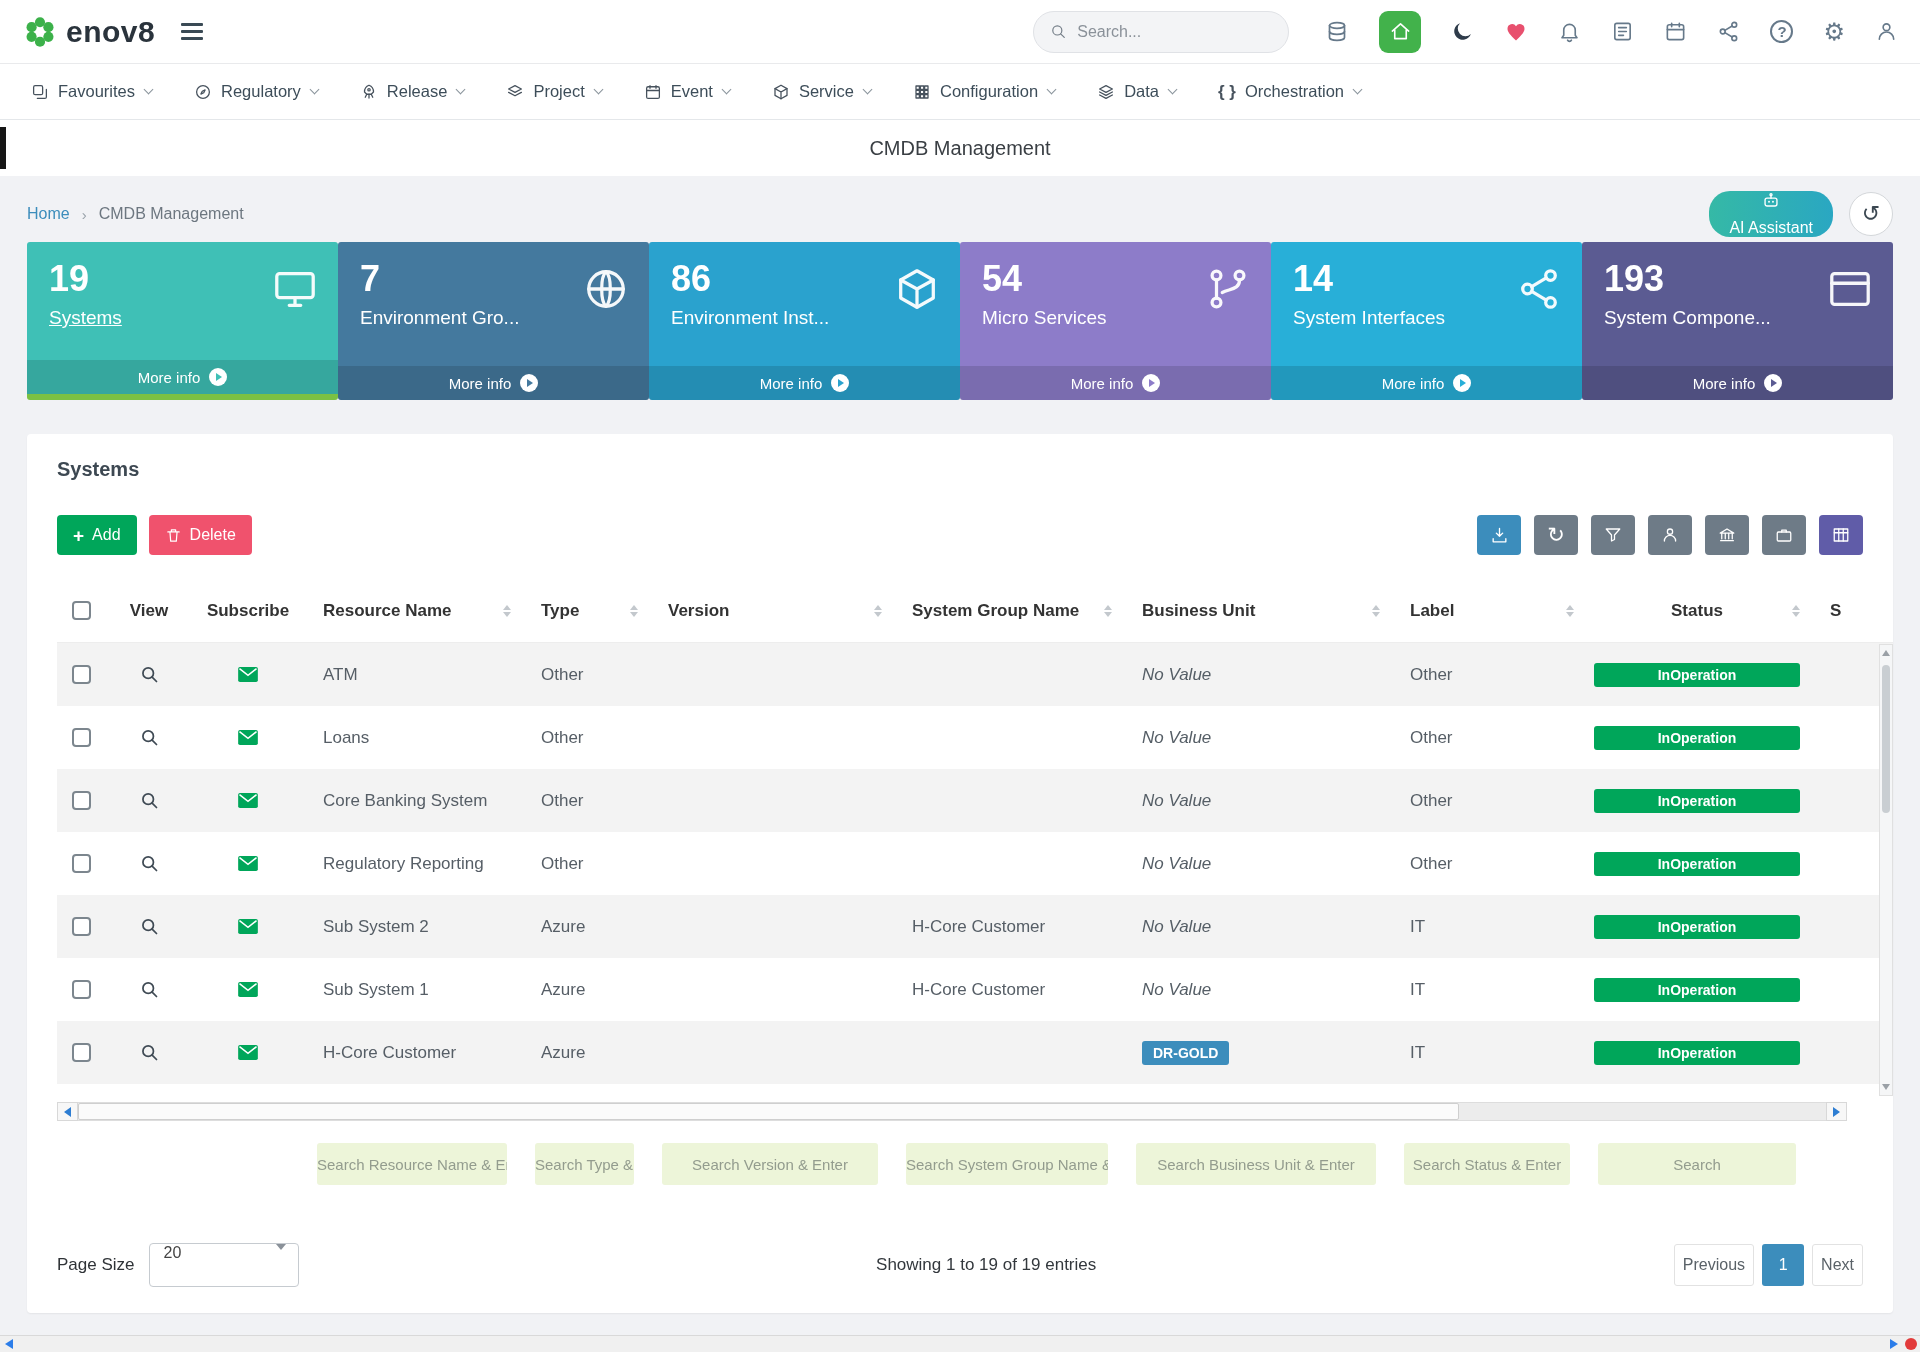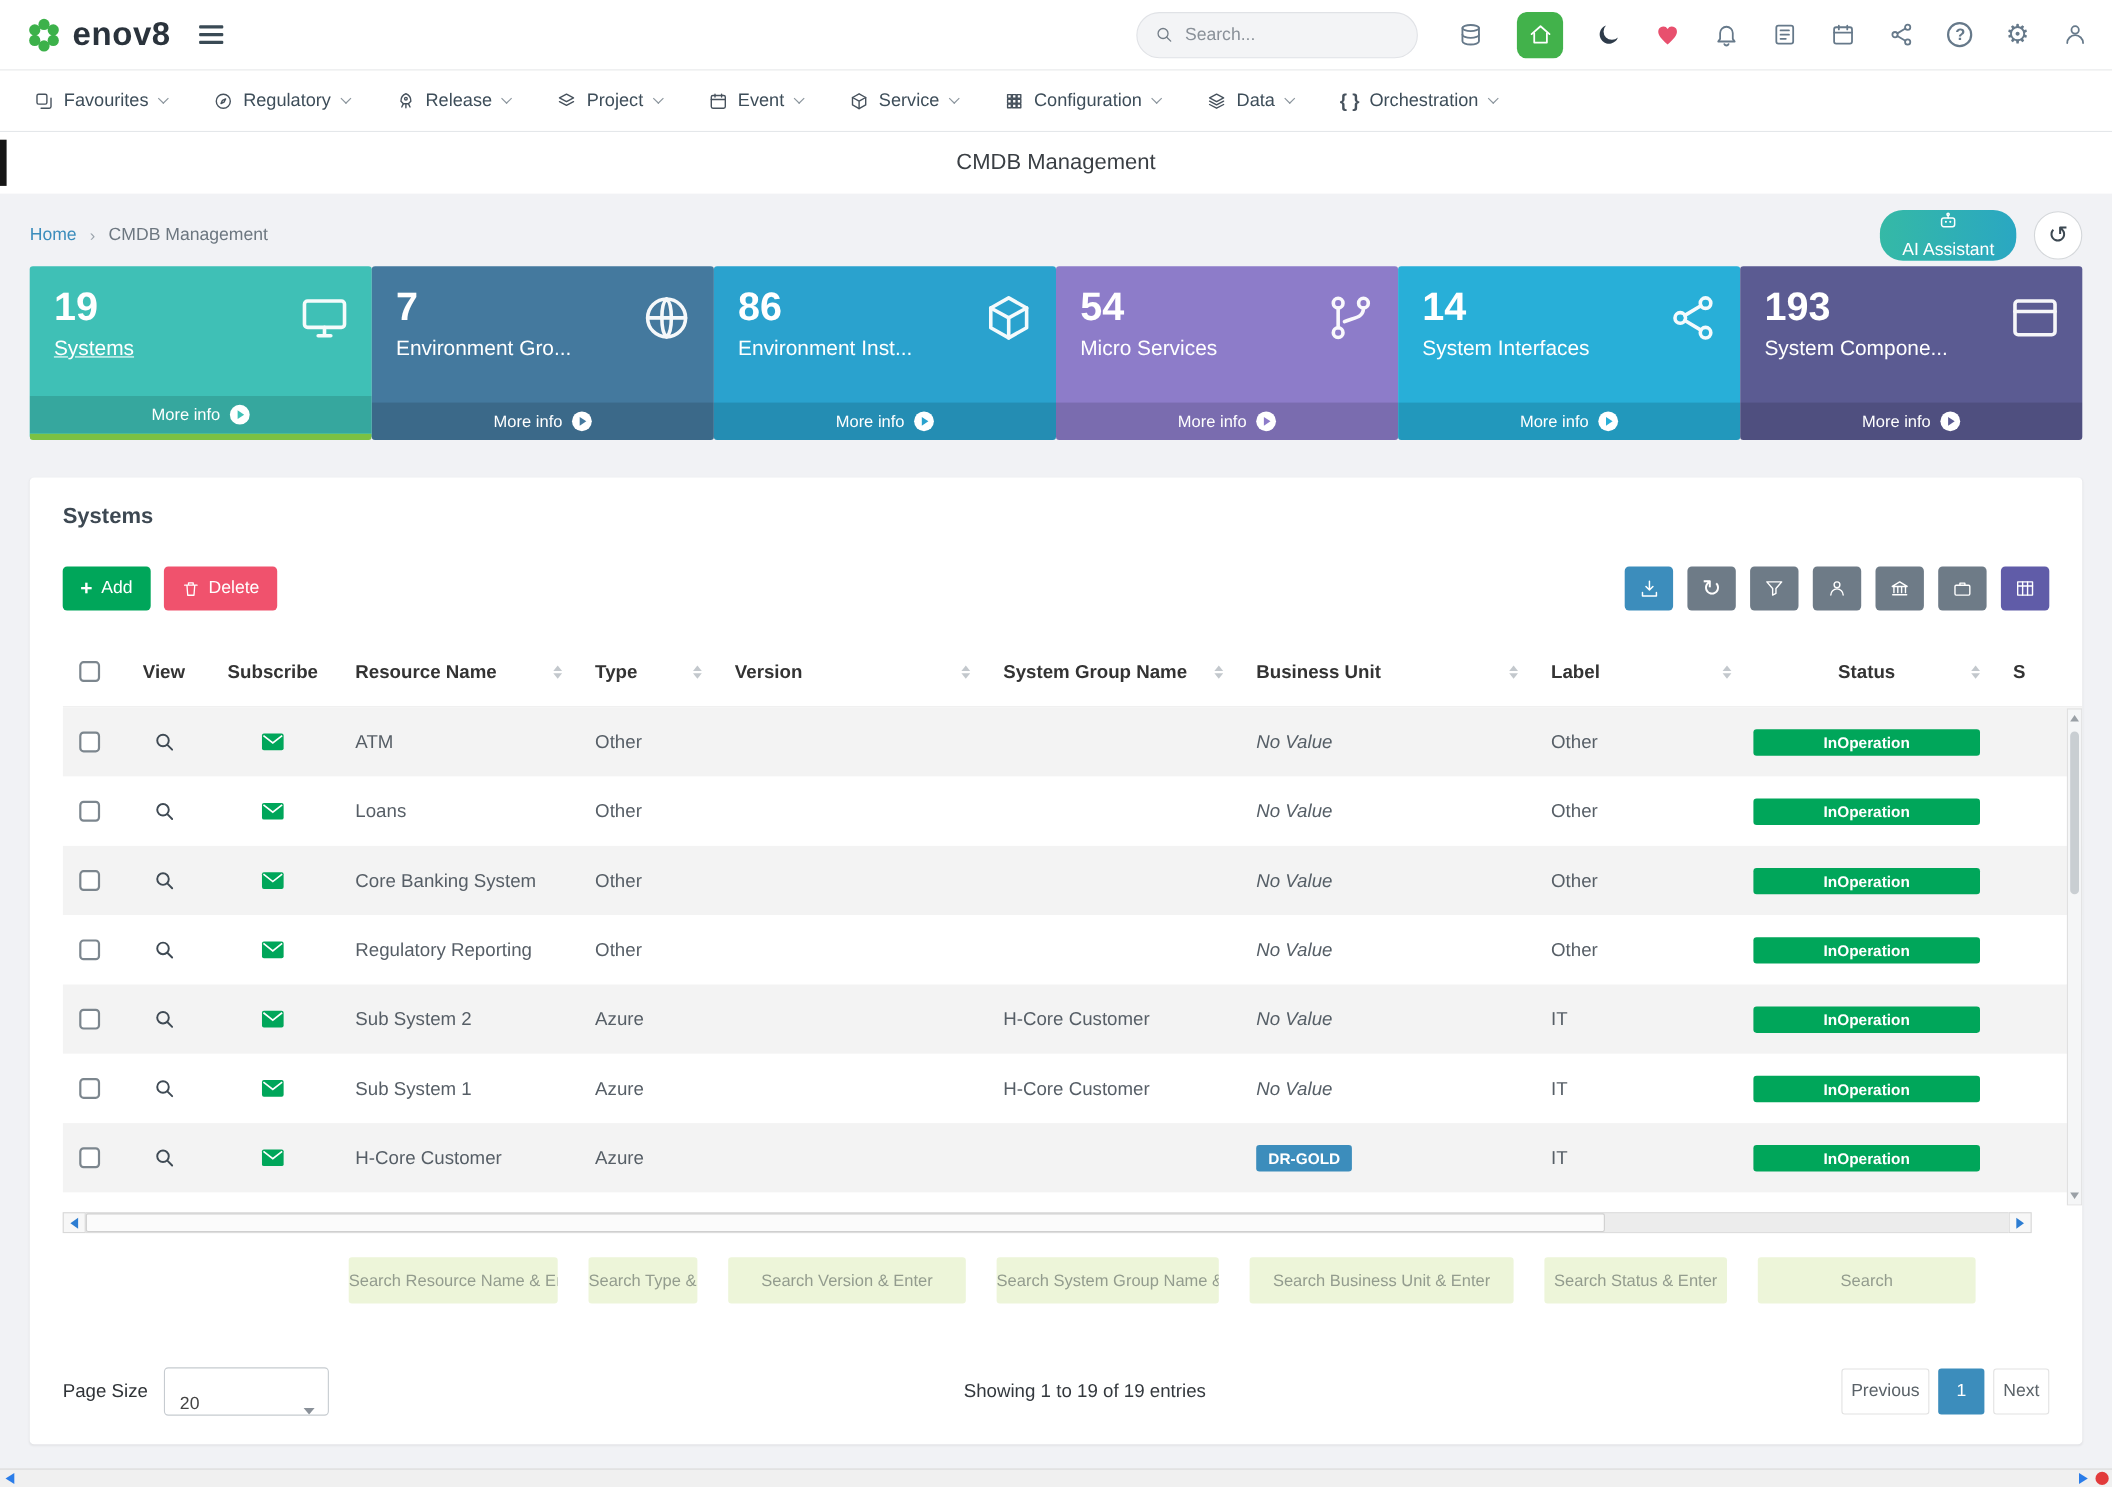--- a/index.html
+++ b/index.html
@@ -149,21 +149,21 @@
   .filter-row { margin-top:22px; }
   .fcell { display:flex; align-items:center; justify-content:center; }
   .finput { height:42px; width:calc(100% - 28px); background:#edf5d9; border:0; border-radius:3px;
     text-align:center; font-size:15px; color:#6f7a64; outline:none; font-family:inherit; }
   .finput::placeholder { color:#939c8e; }
 
   
   .tfoot { display:flex; align-items:center; margin-top:58px; padding-right:30px; }
   .psize-label { font-size:17px; color:#2f3337; margin-right:14px; }
   .psize-select { width:150px; height:44px; border:1px solid #c6cbd0; border-radius:4px; background:#fff;
-    display:flex; align-items:flex-end; padding:0 14px; position:relative; cursor:pointer; font-size:16px; color:#444; }
+    display:flex; align-items:flex-start; padding:0 14px; position:relative; cursor:pointer; font-size:16px; color:#444; }
   .psize-caret { position:absolute; right:12px; border-left:5px solid transparent; border-right:5px solid transparent;
     border-top:6px solid #8a9199; }
   .showing { flex:1; text-align:center; font-size:17px; color:#33383d; }
   .pager { display:flex; align-items:center; gap:8px; }
   .pg-btn { background:#fff; border:1px solid #e2e2e2; border-radius:3px; height:42px; padding:0 8px;
     font-size:16px; color:#5a6268; cursor:pointer; font-family:inherit; }
   .pg-num { width:42px; height:42px; background:#3c8dbc; color:#fff; border:0; border-radius:3px;
     font-size:16px; cursor:pointer; font-family:inherit; }
 
   

